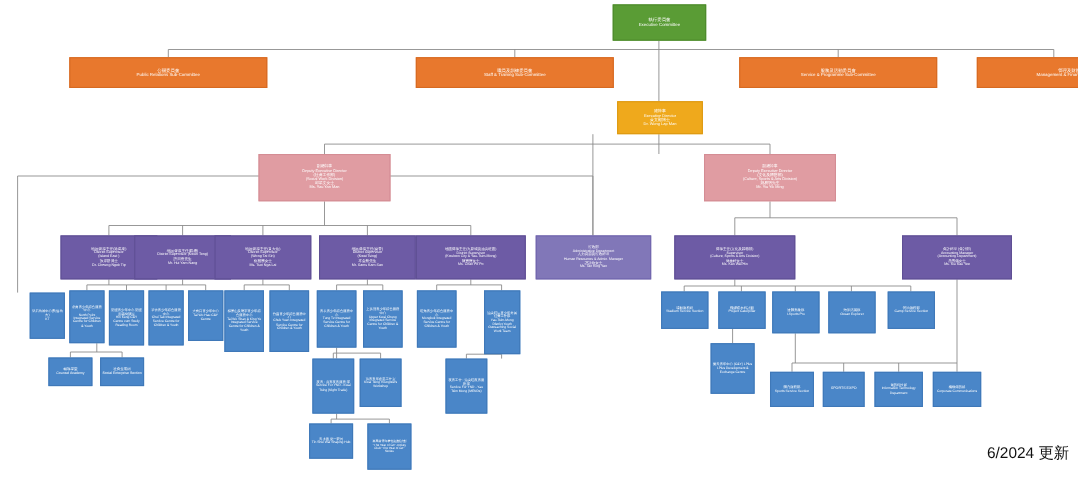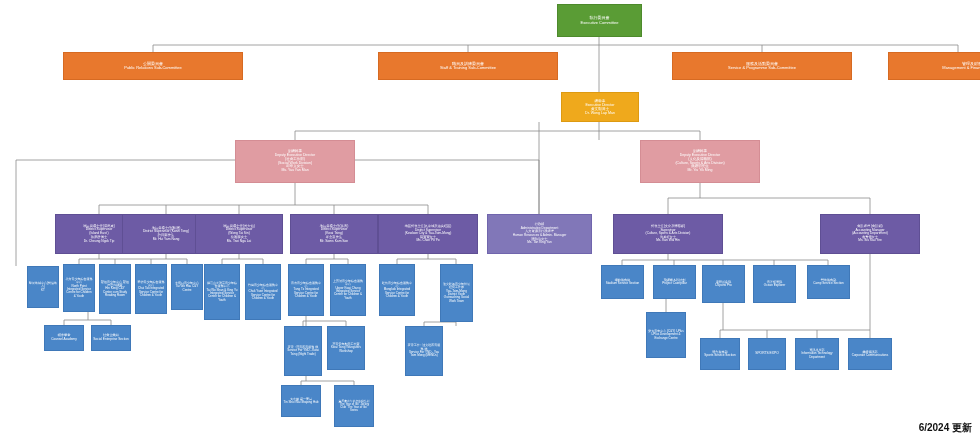--- a/index.html
+++ b/index.html
@@ -19,22 +19,22 @@
   .node .en{display:block;}
   .green{background:#5a9c35;border:1px solid #4d8a2c;}
   .orange{background:#e8782d;border:1px solid #d66a22;}
   .amber{background:#efa91c;border:1px solid #dd9a12;}
   .pink{background:#e09ca2;border:1px solid #d48d94;}
   .purple{background:#6d5ba5;border:1px solid #5f4f94;}
   .purple2{background:#8177b8;border:1px solid #7065ad;}
   .blue{background:#4a86c8;border:1px solid #3f78b8;}
   svg.lines{position:absolute;left:0;top:0;width:980px;height:437px;pointer-events:none;}
   .footer{
-    position:absolute;right:8px;bottom:2px;color:#111;
-    font-size:10px;font-weight:bold;font-family:"Liberation Sans",sans-serif;
+    position:absolute;right:8px;bottom:16px;color:#111;
+    font-size:14px;font-weight:normal;font-family:"Liberation Sans",sans-serif;
   }
 </style>
 </head>
 <body>
 
 <div id="chart">
   <svg class="lines" viewBox="0 0 980 437">
     <g stroke="#8a8a8a" stroke-width="0.8" fill="none">
 
       <path d="M599,37 L599,45"></path>

